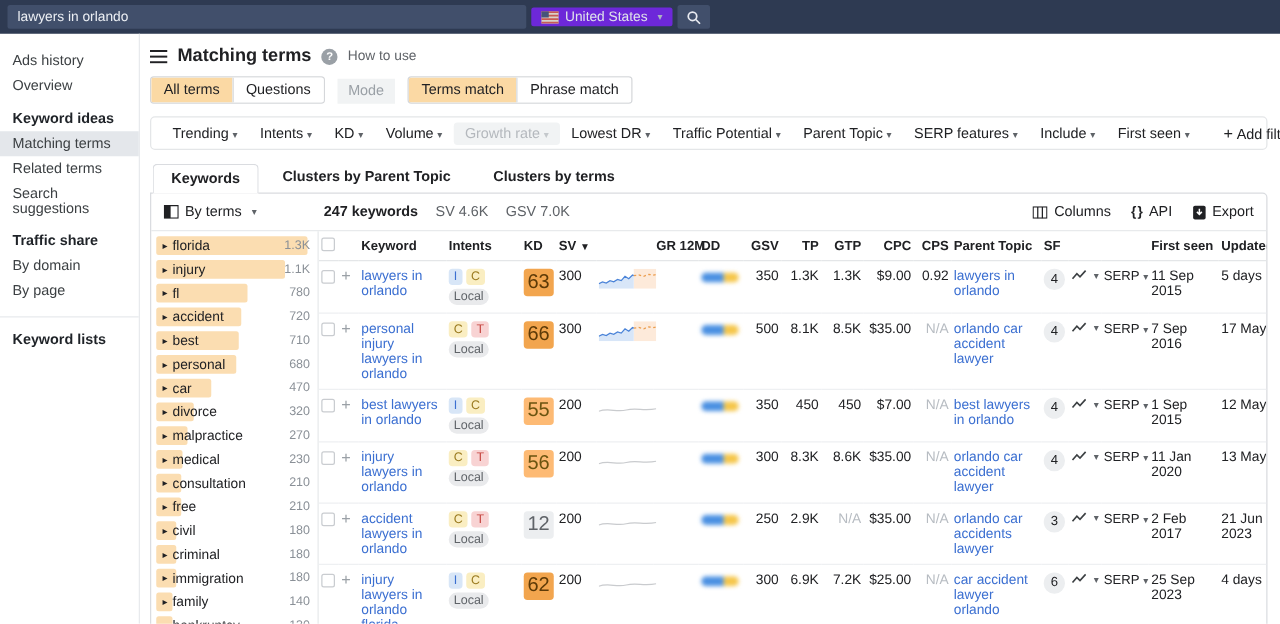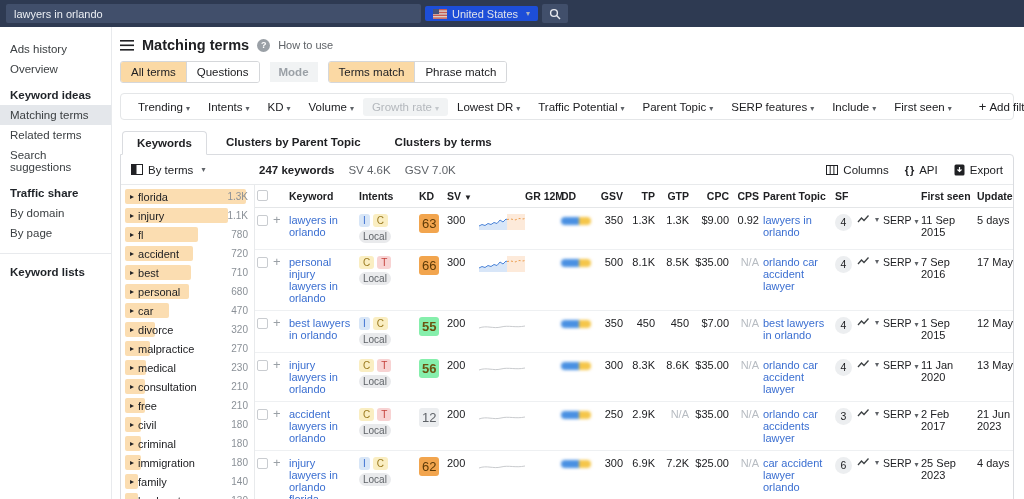--- a/index.html
+++ b/index.html
@@ -6,21 +6,21 @@
   html,body { width:1024px; height:499px; overflow:hidden; background:#fff;
     font-family:"Liberation Sans","DejaVu Sans",sans-serif; color:#202124; }
   .caret { font-size:8px; color:#5f6368; margin-left:3px; }
   .na { color:#b7bcc2; }
 
   
   .topbar { height:27px; background:#2e3a52; display:flex; align-items:center; padding:0 6px; gap:4px; }
   .search-box { flex:0 0 415px; height:19px; background:#414f6b; border-radius:2px; display:flex; align-items:center; }
   .search-box input { width:100%; background:transparent; border:none; outline:none; color:#eceff4;
      font-size:11px; padding:0 8px; font-family:inherit; }
-  .country-select { height:15px; background:#1d4ed8; border-radius:2px; display:flex; align-items:center;
+  .country-select { height:15px; background:#6d28d9; border-radius:2px; display:flex; align-items:center;
      gap:5px; padding:0 8px; color:#dfe3ea; font-size:11px; cursor:pointer; }
   .country-select .caret { color:#aab2c0; }
   .search-btn { height:19px; width:26px; background:#414f6b; border-radius:2px; display:flex; align-items:center; justify-content:center; cursor:pointer; }
 
   
   .page { display:flex; height:472px; }
   .sidebar { flex:0 0 112px; border-right:1px solid #e8eaed; padding-top:12px; }
   .sb-item { font-size:11.5px; color:#3c4043; padding:4px 10px; cursor:pointer; }
   .sb-item.selected { background:#e4e7eb; }
   .sb-header { font-size:11.5px; font-weight:bold; color:#1f2328; padding:10px 10px 4px; }
@@ -29,26 +29,26 @@
   .content { flex:1; padding:10px 10px 0 8px; min-width:0; }
 
   
   .report-header { display:flex; align-items:center; gap:8px; margin-bottom:8px; }
   .report-header h1 { font-size:14.5px; font-weight:bold; }
   .help-circle { width:13px; height:13px; border-radius:50%; background:#9aa0a6; color:#fff; font-size:9px;
      display:inline-flex; align-items:center; justify-content:center; font-weight:bold; }
   .help-text { font-size:11px; color:#5f6368;text-align:center; }
 
   
-  .segments { display:flex; align-items:center; gap:10px; margin-bottom:10px; }
+  .segments { display:flex; align-items:flex-end; gap:10px; margin-bottom:10px; }
   .seg-group { display:flex; border:1px solid #d5d7da; border-radius:3px; overflow:hidden; }
   .seg { font-size:11.5px; padding:4px 10px; background:#fff; cursor:pointer; border-left:1px solid #d5d7da; }
   .seg:first-child { border-left:none; }
   .seg.on { background:#fbd9a4; }
-  .mode-label { font-size:11.5px; color:#9aa0a6; background:#f1f3f4; border-radius:0; padding:4px 9px;font-weight:bold; }
+  .mode-label { font-size:11.5px; color:#9aa0a6; background:#f1f3f4; border-radius:0; padding:4px 9px; }
 
   
   .filterbar { border:1px solid #e4e6e8; border-radius:4px; height:27px; display:flex; align-items:center;
      padding:0 8px; margin-bottom:10px; }
   .fbtn { font-size:11.5px; color:#202124; padding:3px 9px; cursor:pointer; white-space:nowrap; }
   .fbtn.disabled { background:#f1f3f4; color:#b4b8bd; border-radius:3px; }
   .fbtn.disabled .caret { color:#c4c8cc; }
   .addfilter { font-size:11.5px; margin-left:18px; cursor:pointer; white-space:nowrap; }
   .addfilter .plus { font-size:13px; margin-right:3px; }
   .fb-right { margin-left:auto; display:flex; align-items:center; gap:14px; }
@@ -86,23 +86,23 @@
   .ar { text-align:right; }
   a.kwlink { color:#3b6fd1; text-decoration:none; cursor:pointer; }
   .cb { display:inline-block; width:11px; height:11px; border:1px solid #c9ccd0; border-radius:2px; background:#fff; margin-top:1px; cursor:pointer; }
   .plus-btn { color:#9aa0a6; font-size:13px; cursor:pointer; line-height:11px; }
   .intent-badges { display:flex; gap:3px; flex-wrap:wrap; }
   .ib { font-size:10px; padding:1px 4px; border-radius:3px; }
   .ib-i { background:#d8e6f7; color:#3b6fd1; }
   .ib-c { background:#faeec2; color:#9a7a1f; }
   .ib-t { background:#f8d3d3; color:#c4423c; }
   .ib-local { background:#e9eaec; color:#5f6368; border-radius:8px; }
-  .kd-badge { display:inline-block; min-width:20px; text-align:center; font-size:13px; padding:2px 3px; border-radius:3px; }
+  .kd-badge { display:inline-block; min-width:20px; text-align:center; font-size:16px; padding:2px 3px; border-radius:3px; }
   .kd-orange { background:#f2a54e; color:#5d3a07; }
-  .kd-yellow { background:#86efac; color:#6b5410;font-weight:bold; }
+  .kd-yellow { background:#fdba74; color:#6b5410; }
   .kd-gray { background:#eceef0; color:#5f6368; }
   .blur-gr { width:26px; height:9px; margin-top:3px; border-radius:2px;
      background:repeating-linear-gradient(90deg,#b9bcc0 0 5px,#d8dadd 5px 8px); filter:blur(2px); }
   .blur-dd { display:flex; width:30px; height:8px; margin-top:3px; border-radius:4px; overflow:hidden; filter:blur(1.5px); }
   .dd-b { width:60%; background:#4a90e2; } .dd-y { width:40%; background:#f5c64a; }
   .sf-badge { display:inline-block; width:17px; height:17px; line-height:17px; text-align:center;
      background:#eceef0; border-radius:50%; font-size:10.5px; color:#202124; }
   .trend-cell { display:flex; align-items:center; gap:2px; cursor:pointer; }
   .serp-btn { font-size:10.5px; cursor:pointer; white-space:nowrap; }
 </style>

